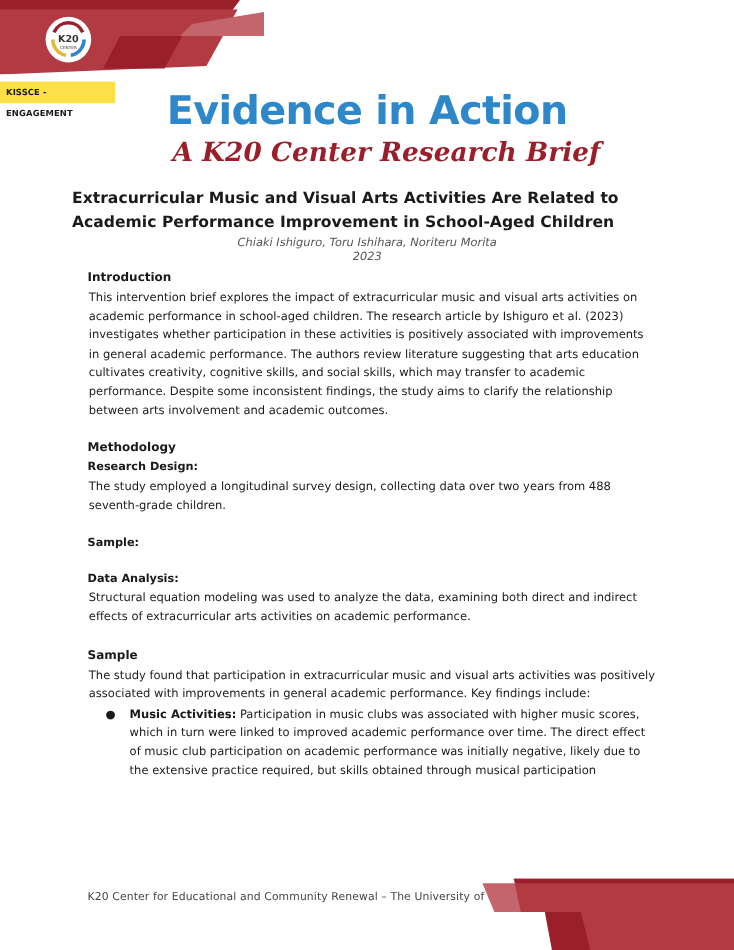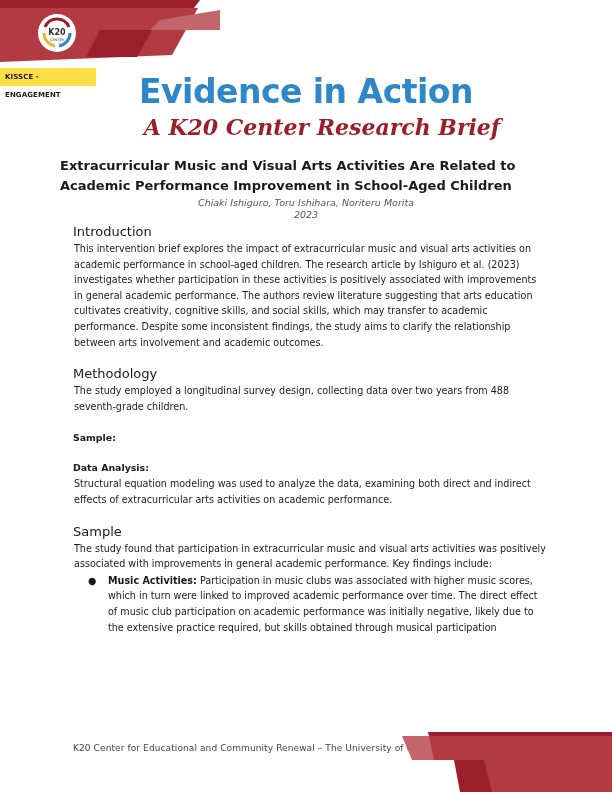--- a/index.html
+++ b/index.html
@@ -12,21 +12,21 @@
          font:bold 7px "DejaVu Sans", sans-serif; color:#1a1a1a; line-height:18px; padding-left:5px; box-sizing:border-box; letter-spacing:0.1px; }
   .title { position:absolute; left:0; width:612px; text-align:center; top:72px;
            font:bold 33px "DejaVu Sans", sans-serif; color:#2d87c8; letter-spacing:-0.5px; }
   .subtitle { position:absolute; left:0; width:612px; text-align:center; top:114px;
               font:italic bold 22px "DejaVu Serif", serif; color:#9b1f2a;padding-left:16px; }
   .article-title { position:absolute; left:60px; width:492px; text-align:left; top:156px;
                    font:bold 13px "DejaVu Sans", sans-serif; line-height:20px; color:#1a1a1a; }
   .authors { position:absolute; left:0; width:612px; text-align:center; top:197px;
              font:italic 9.5px "DejaVu Sans", sans-serif; color:#555; line-height:12px; }
   .body { position:absolute; left:73px; top:224px; width:475px; font-size:9.6px; line-height:15.6px; }
-  h2 { font-size:13px; font-weight:normal; margin:0; line-height:16px; }
+  h2 { font-size:10px; font-weight:bold; margin:0; line-height:16px; }
   h3 { font-size:9.4px; font-weight:bold; margin:0; line-height:15px; }
   p { margin:1px; }
   .gap { height:15px; }
   ul { margin:0; padding-left:35px; list-style:none; }
   li { position:relative; }
   li .bullet { position:absolute; left:-20px; top:0; }
   .footer { position:absolute; left:73px; top:743px; font-size:9px; color:#444; letter-spacing:0.1px; }
 </style>
 </head>
 <body>
@@ -58,20 +58,21 @@
 <div class="authors">
   <div>Chiaki Ishiguro, Toru Ishihara, Noriteru Morita</div>
   <div>2023</div>
 </div>
 
 <div class="body">
   <h2>Introduction</h2>
   <p>This intervention brief explores the impact of extracurricular music and visual arts activities on academic performance in school-aged children. The research article by Ishiguro et al. (2023) investigates whether participation in these activities is positively associated with improvements in general academic performance. The authors review literature suggesting that arts education cultivates creativity, cognitive skills, and social skills, which may transfer to academic performance. Despite some inconsistent findings, the study aims to clarify the relationship between arts involvement and academic outcomes.</p>
   <div class="gap"></div>
   <h2>Methodology</h2>
+  <h3>Research Design:</h3>
   <p>The study employed a longitudinal survey design, collecting data over two years from  488 seventh-grade children.</p>
   <div class="gap"></div>
   <h3>Sample:</h3>
   <div class="gap"></div>
   <h3>Data Analysis:</h3>
   <p>Structural equation modeling was used to analyze the data, examining both direct and indirect effects of extracurricular arts activities on academic performance.</p>
   <div class="gap"></div>
   <h2>Sample</h2>
   <p>The study found that participation in extracurricular music and visual arts activities was positively associated with improvements in general academic performance. Key findings include:</p>
   <ul>

